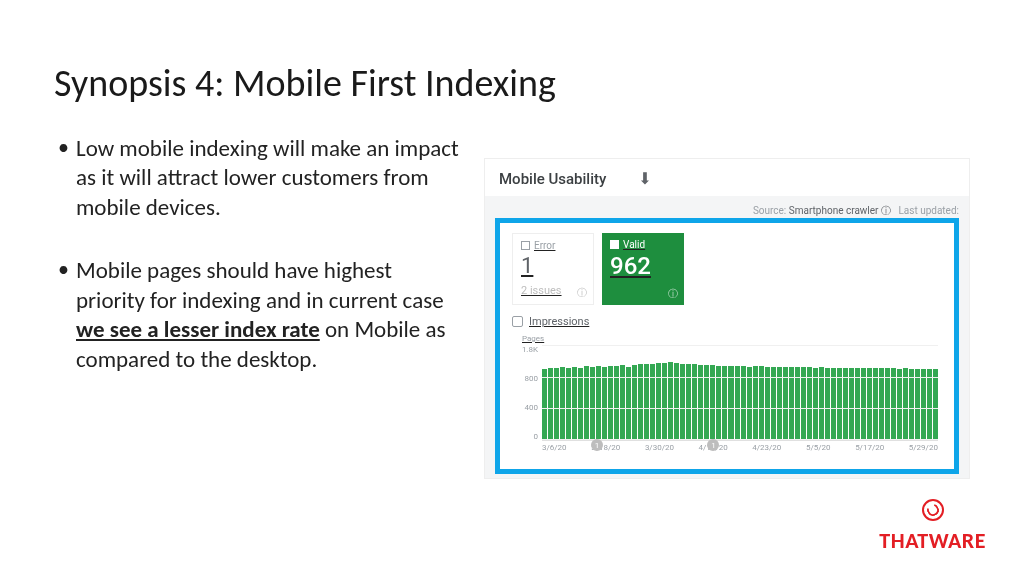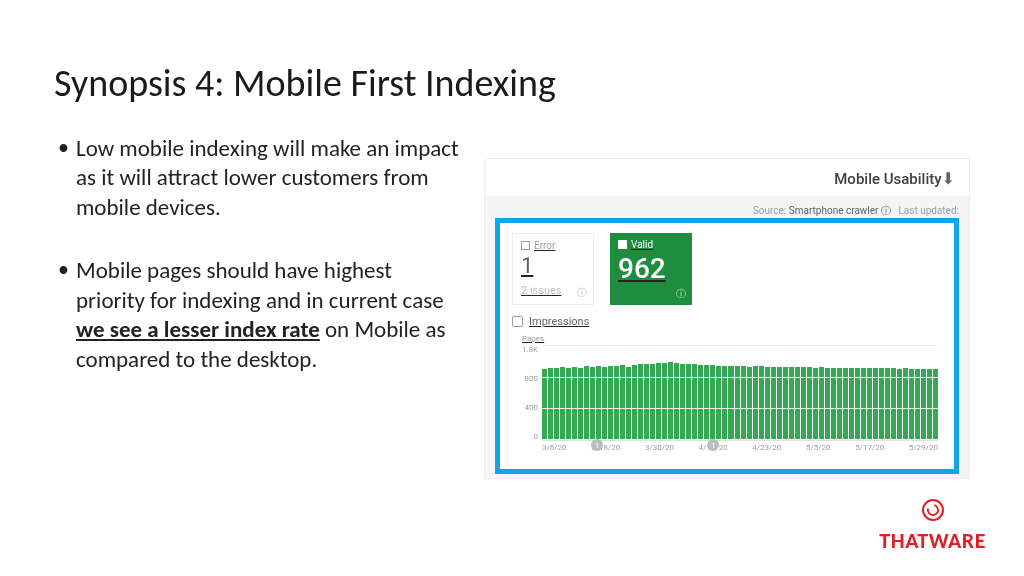--- a/index.html
+++ b/index.html
@@ -46,22 +46,23 @@
     margin-top: 24px;
   }
   .panel {
     background: #fff;
     border: 1px solid #eee;
     font-family: Roboto, Arial, sans-serif;
   }
   .panel-head {
     padding: 10px 14px 8px 14px;
     display: flex;
-    justify-content: flex-end;
+    justify-content: flex-start;
     align-items: center;
+    gap: 32px;
   }
   .panel-head .ph-title {
     font-size: 15px;
     color: #3c4043;
     font-weight: 500;
   }
   .dl-icon { color: #5f6368; font-size: 16px; }
   .panel-body {
     background: #f4f5f6;
     padding: 8px 10px 4px 10px;
@@ -85,37 +86,37 @@
     margin-bottom: 10px;
   }
   .stat-box {
     width: 82px;
     height: 72px;
     padding: 6px 8px;
     position: relative;
     background: #fff;
     border: 1px solid #eee;
   }
-  .stat-box.valid { background: #1e8e3e; color: #fff; border: none; margin-left: 8px; }
+  .stat-box.valid { background: #1e8e3e; color: #fff; border: none; }
   .stat-label {
     font-size: 10px;
     color: #9aa0a6;
     display: flex;
     align-items: center;
     gap: 4px;
   }
   .valid .stat-label { color: #fff; }
   .sq {
     width: 9px; height: 9px; border: 1.5px solid #9aa0a6; display: inline-block;
   }
   .valid .sq { border-color: #fff; background: #fff; position: relative; }
   .stat-num {
     font-size: 22px; font-weight: 400; color: #5f6368; margin-top: 2px;
   }
-  .valid .stat-num { color: #fff; font-weight: 500; font-size: 28px; }
+  .valid .stat-num { color: #fff; font-weight: 500; font-size: 24px; }
   .stat-sub { font-size: 11px; color: #bdbdbd; margin-top: 6px; }
   .corner-info {
     position: absolute; bottom: 4px; right: 6px; font-size: 10px; color: #bdbdbd;
   }
   .valid .corner-info { color: rgba(255,255,255,0.7); }
 
   .imp-row {
     display: flex; align-items: center; gap: 6px;
     font-size: 11px; color: #5f6368; margin-bottom: 6px;
   }

